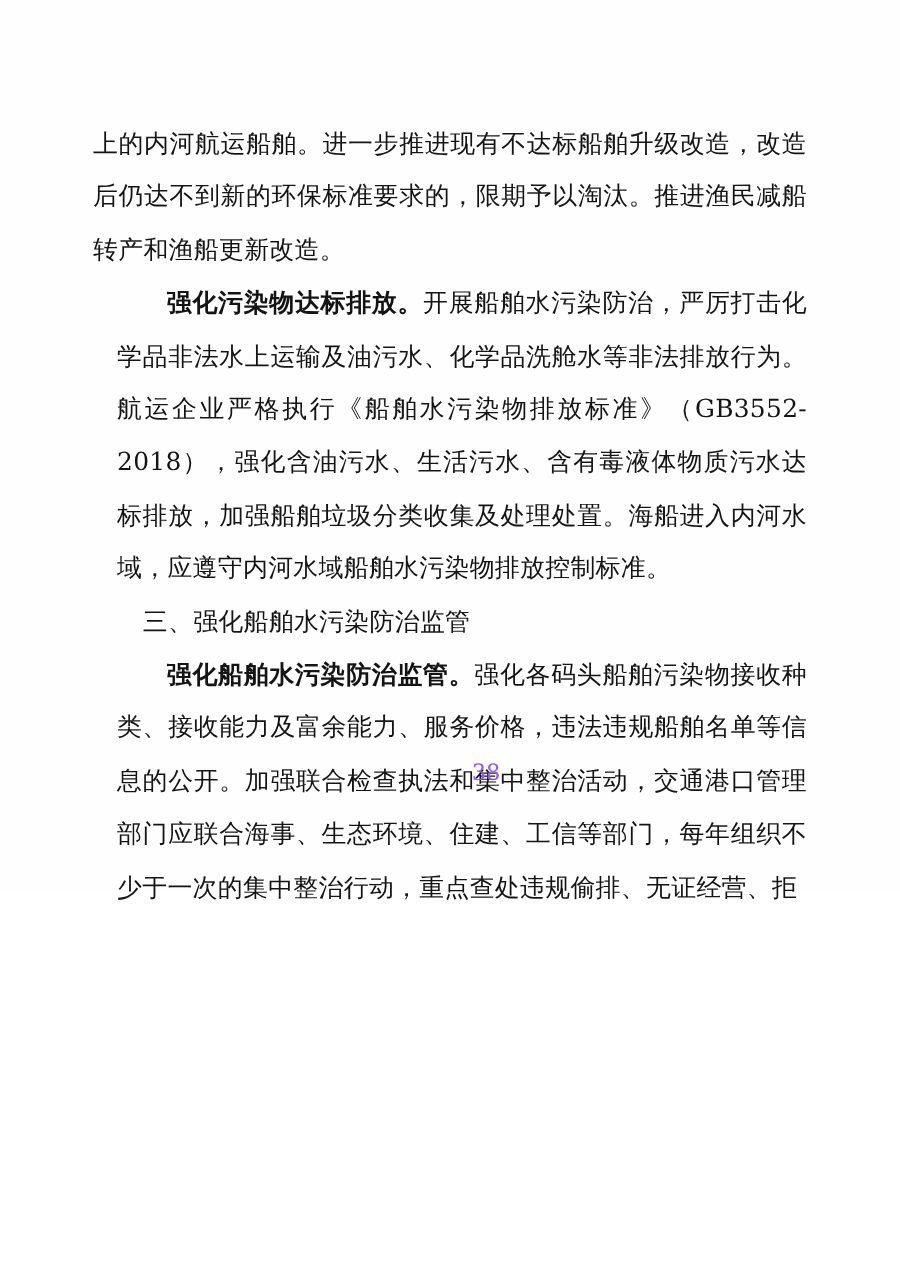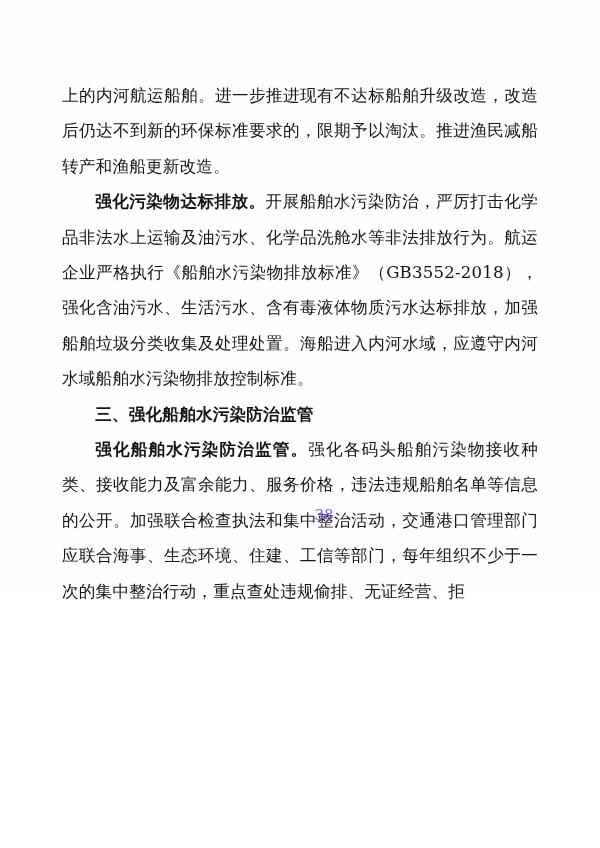--- a/index.html
+++ b/index.html
@@ -29,25 +29,26 @@
     text-justify: inter-ideograph;
     letter-spacing: 0.2px;
     color: #141414;
   }
   .para {
     margin: 0;
     text-indent: 0;
   }
   .para.indent {
     text-indent: 2em;
+    margin-left: 16px;
   }
   .heading {
     margin: 0;
     text-indent: 2em;
-    font-weight: bold;
+    font-weight: normal;
   }
   .lead {
     font-weight: bold;
   }
   .page-number {
     position: absolute;
     left: 0;
     right: 0;
     bottom: 70px;
     text-align: center;

